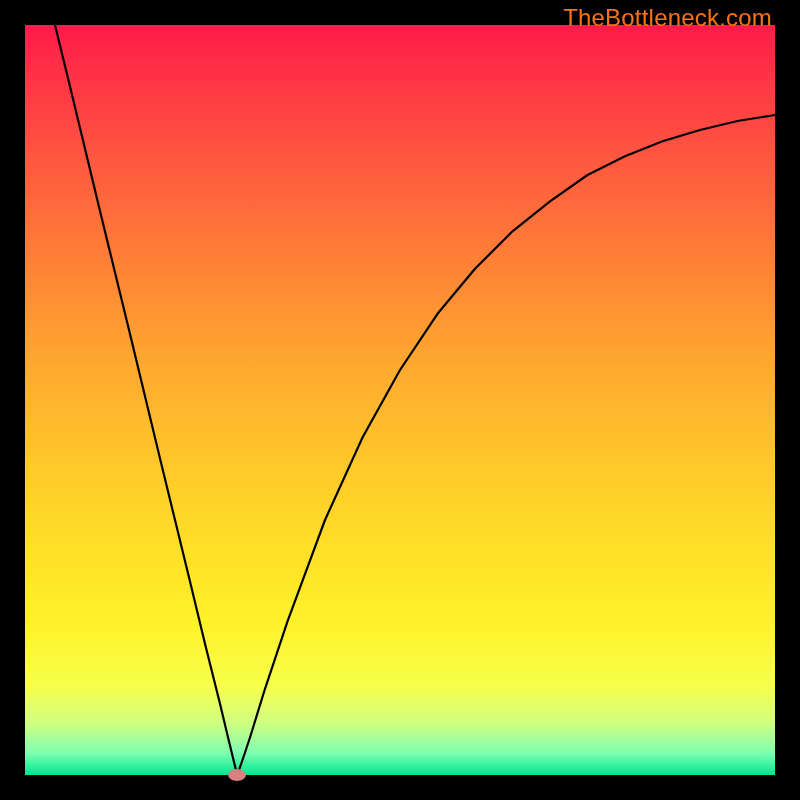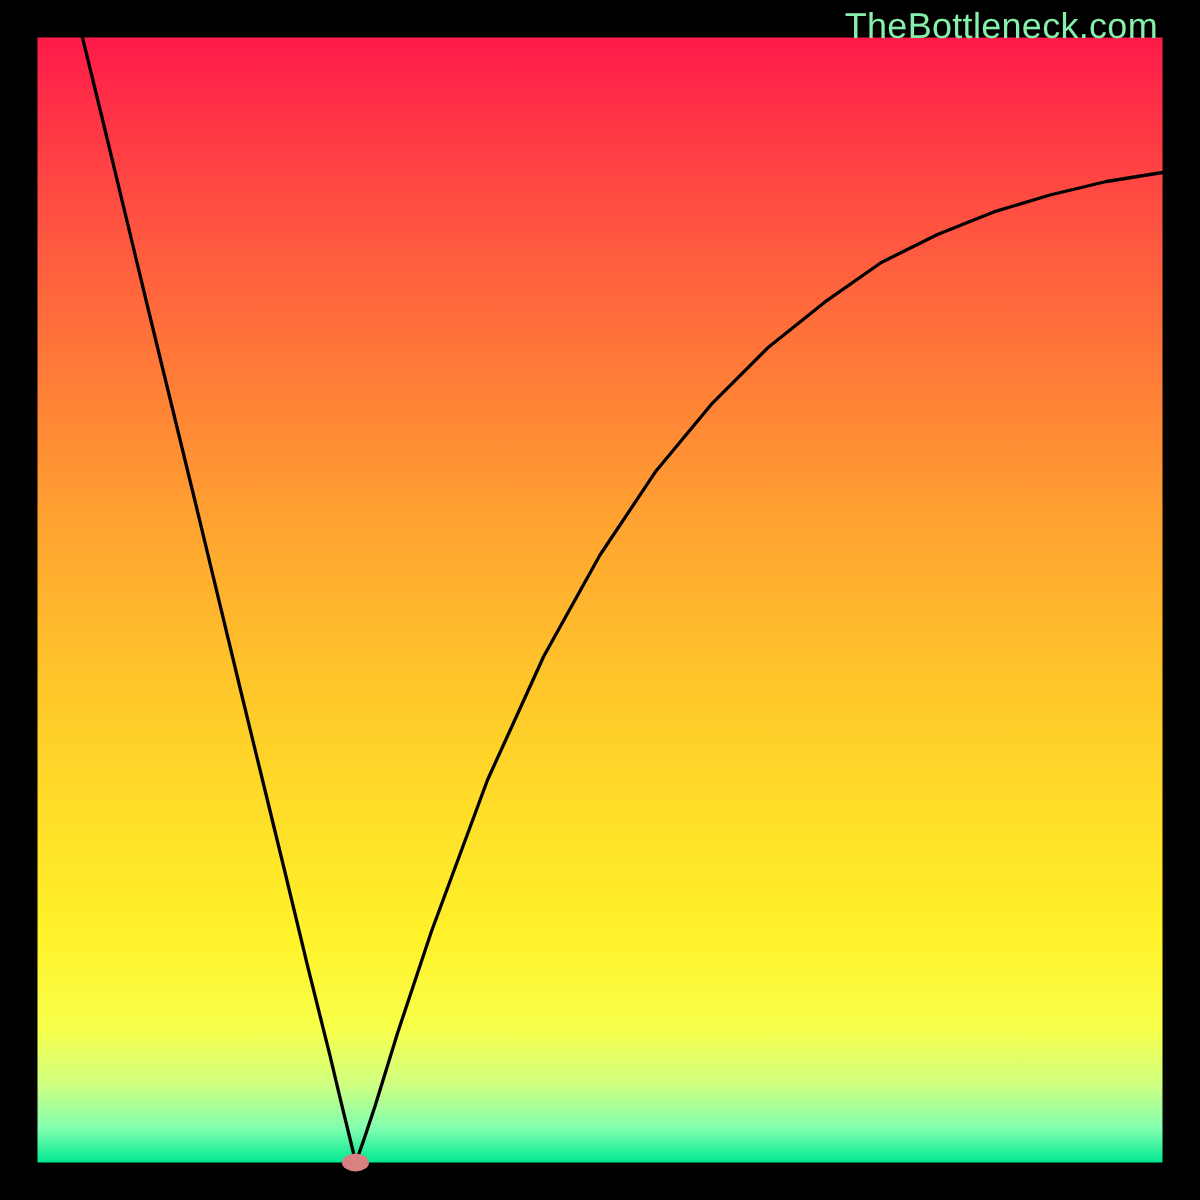--- a/index.html
+++ b/index.html
@@ -38,21 +38,21 @@
       #f8ff4a 88%,
       #d0ff80 93%,
       #80ffb0 97%,
       #00e890 100%
     );
   }
   .watermark {
     position: absolute;
     top: 4px;
     right: 28px;
-    color: #86efac;
+    color: #f97316;
     font-size: 24px;
     font-weight: 500;
     letter-spacing: 0.2px;
     user-select: none;
   }
   svg.curve {
     position: absolute;
     left: 0;
     top: 0;
     width: 750px;

